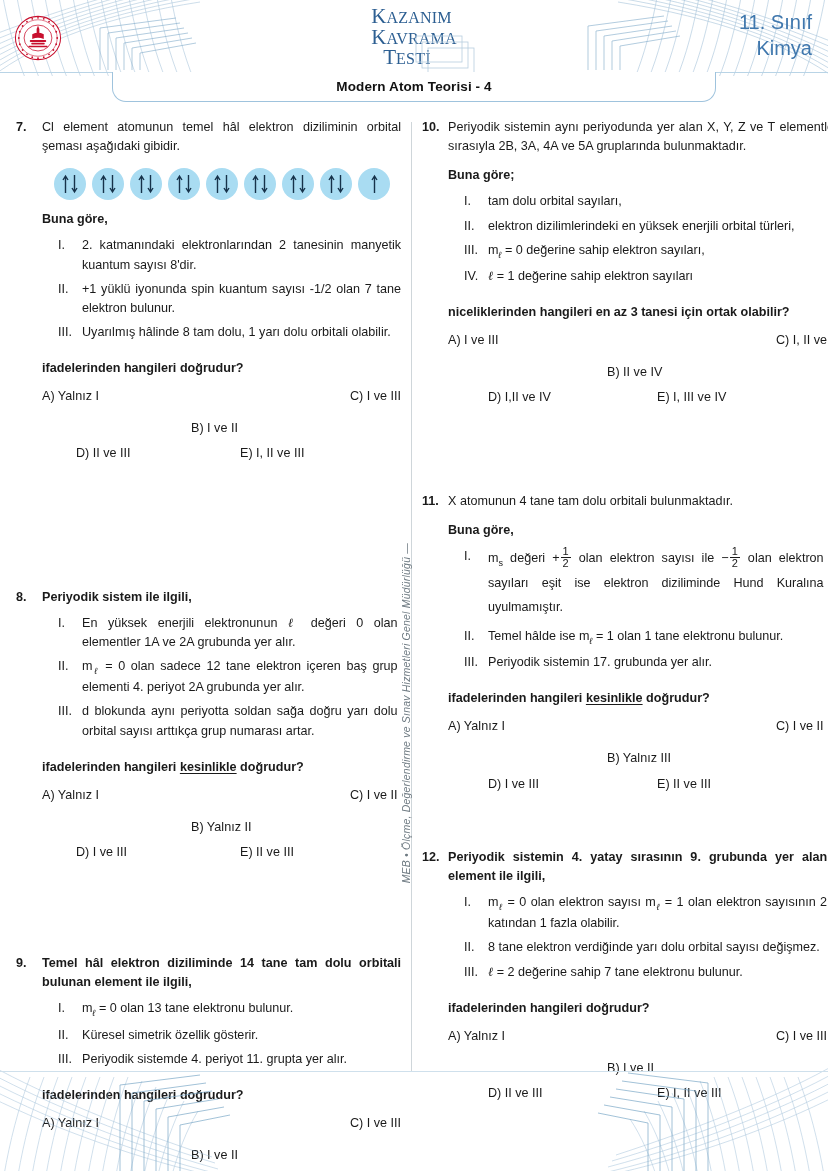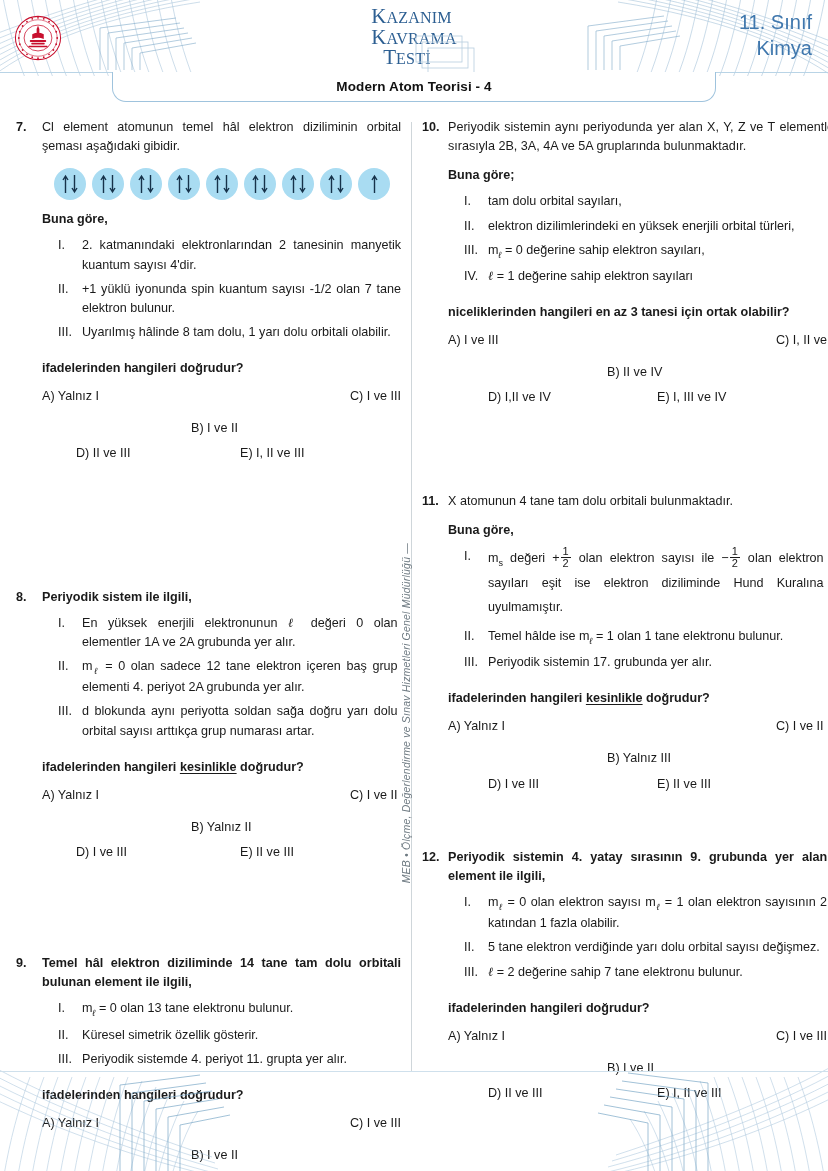--- a/index.html
+++ b/index.html
@@ -491,21 +491,21 @@
                   <path d="M3.5 19 L3.5 3 M1 6 L3.5 2 L6 6" stroke="#16324a" stroke-width="1.4" fill="none"></path>
                 </svg>
             </div>
           </div>
 
           <div class="sub-head">Buna göre,</div>
 
           <ul class="romans indent">
             <li>
                 <span class="rn">I.</span>
-                <span class="rtxt">2. katmanındaki elektronlarından 2 tanesinin manyetik kuantum sayısı 4'dir.</span>
+                <span class="rtxt">2. katmanındaki elektronlarından 2 tanesinin manyetik kuantum sayısı 8'dir.</span>
               </li>
             <li>
                 <span class="rn">II.</span>
                 <span class="rtxt">+1 yüklü iyonunda spin kuantum sayısı -1/2 olan 7 tane elektron bulunur.</span>
               </li>
             <li>
                 <span class="rn">III.</span>
                 <span class="rtxt">Uyarılmış hâlinde 8 tam dolu, 1 yarı dolu orbitali olabilir.</span>
               </li>
           </ul>
@@ -699,21 +699,21 @@
         <div class="q-body">
           <div class="q-stem bold">Periyodik sistemin 4. yatay sırasının 9. grubunda yer alan element ile ilgili,</div>
 
           <ul class="romans indent">
             <li>
                 <span class="rn">I.</span>
                 <span class="rtxt">m<sub class="it">ℓ</sub> = 0 olan elektron sayısı m<sub class="it">ℓ</sub> = 1 olan elektron sayısının 2 katından 1 fazla olabilir.</span>
               </li>
             <li>
                 <span class="rn">II.</span>
-                <span class="rtxt">5 tane elektron verdiğinde yarı dolu orbital sayısı değişmez.</span>
+                <span class="rtxt">8 tane elektron verdiğinde yarı dolu orbital sayısı değişmez.</span>
               </li>
             <li>
                 <span class="rn">III.</span>
                 <span class="rtxt"><span class="ell">ℓ</span> = 2 değerine sahip 7 tane elektronu bulunur.</span>
               </li>
           </ul>
 
           <div class="ask"><span>ifadelerinden hangileri </span><span>doğrudur?</span></div>
 
           <div class="choices">

